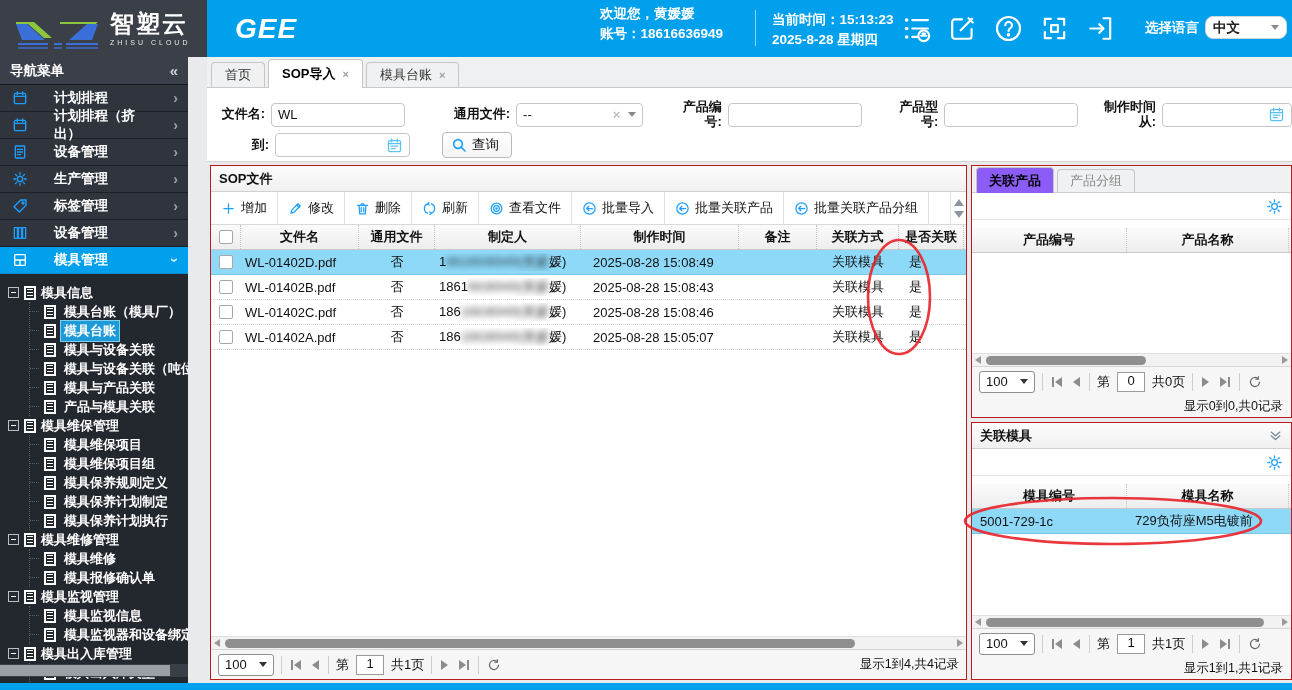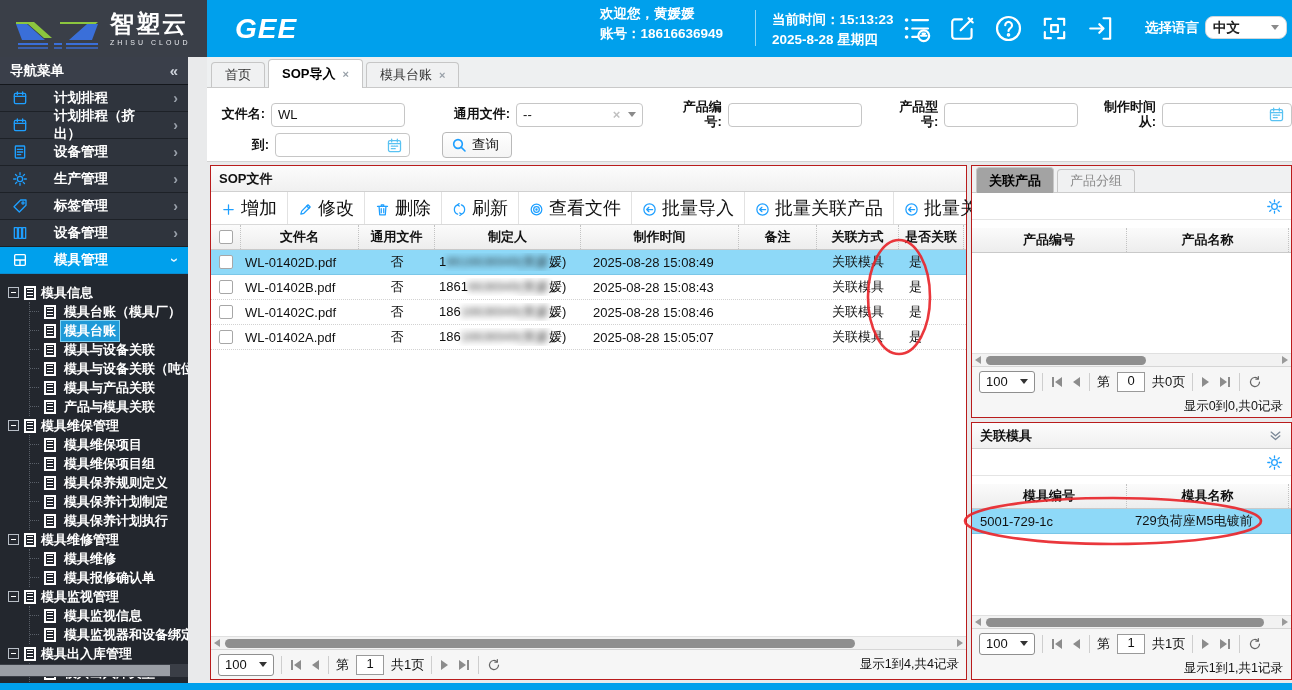--- a/index.html
+++ b/index.html
@@ -70,21 +70,21 @@
   .workspace { flex:1; display:flex; padding:3px 2px 3px 3px; gap:4px; min-height:0; }
   .panel { background:#fff; border:1px solid #b91c1c; display:flex; flex-direction:column; min-height:0; }
   .sop-panel { width:757px; flex:none; }
   .right-col { width:321px; flex:none; display:flex; flex-direction:column; gap:4px; min-height:0; }
   .panel-a { height:253px; flex:none; }
   .panel-b { flex:1; }
 
   .panel-title { height:26px; background:linear-gradient(#fcfcfc,#f0f0f0); border-bottom:1px solid #d0d0d0; font-weight:bold; display:flex; align-items:center; padding:0 8px; flex:none; }
   .panel-title .cdd { margin-left:auto; width:15px; height:15px; }
   .toolbar { height:33px; border-bottom:1px solid #d9d9d9; display:flex; align-items:stretch; flex:none; }
-  .tb-btn { display:flex; align-items:center; gap:5px; padding:0 10px; border-right:1px solid #e2e2e2; font-size:18px; cursor:pointer; white-space:nowrap; }
+  .tb-btn { display:flex; align-items:center; gap:5px; padding:0 10px; border-right:1px solid #e2e2e2; font-size:13px; cursor:pointer; white-space:nowrap; }
   .tb-btn .tb-ic { width:15px; height:15px; }
   .vstrip { margin-left:auto; width:16px; border-left:1px solid #e2e2e2; display:flex; flex-direction:column; align-items:center; justify-content:center; gap:5px; }
   .tri-up-s { width:0; height:0; border-left:5px solid transparent; border-right:5px solid transparent; border-bottom:7px solid #8c96a0; }
   .tri-down-s { width:0; height:0; border-left:5px solid transparent; border-right:5px solid transparent; border-top:7px solid #8c96a0; }
 
   .grid-header { height:25px; background:linear-gradient(#fbfbfb,#ededed); border-bottom:1px solid #c9c9c9; display:flex; font-weight:bold; flex:none; }
   .gh-cell { display:flex; align-items:center; justify-content:center; border-right:1px dotted #c3c3c3; overflow:hidden; white-space:nowrap; }
   .grid-row { height:25px; display:flex; border-bottom:1px dotted #d2d2d2; align-items:center; cursor:pointer; }
   .grid-row.selected { background:#8ed9f8; border-bottom:1px solid #7bc7e8; }
   .g-cell { overflow:hidden; white-space:nowrap; padding:0 4px; }
@@ -106,21 +106,21 @@
   .tri-l { width:0; height:0; border-top:5px solid transparent; border-bottom:5px solid transparent; border-right:7px solid #8c8c8c; }
   .tri-r { width:0; height:0; border-top:5px solid transparent; border-bottom:5px solid transparent; border-left:7px solid #8c8c8c; }
   .pg-bar { width:2px; height:10px; background:#8c8c8c; }
   .pg-input { width:28px; height:20px; border:1px solid #9a9a9a; text-align:center; font-size:13px; background:#fff; }
   .pg-refresh { width:16px; height:16px; cursor:pointer; }
   .pg-records { margin-left:auto; font-size:12.5px; }
   .records-line { height:21px; display:flex; align-items:center; justify-content:flex-end; padding-right:8px; font-size:12.5px; background:#f6f6f6; flex:none; }
 
   .rp-tabs { height:27px; background:#f0f1f2; border-bottom:1px solid #cccccc; display:flex; align-items:flex-end; padding-left:4px; flex:none; }
   .rp-tab { height:23px; border:1px solid #c6c6c6; border-bottom:none; border-radius:4px 4px 0 0; background:#f0f1f2; color:#888; padding:0 12px; display:flex; align-items:center; margin-right:3px; font-size:13px; cursor:pointer; }
-  .rp-tab.active { background:#a3a3a3; color:#000; font-weight:bold; height:26px; margin-bottom:-1px; }
+  .rp-tab.active { background:#8b5cf6; color:#000; font-weight:bold; height:26px; margin-bottom:-1px; }
   .gear-row { height:27px; border-bottom:1px solid #e4e4e4; display:flex; align-items:center; justify-content:flex-end; padding-right:8px; flex:none; }
   .gear-row .gr-ic { width:17px; height:17px; cursor:pointer; }
   .gap8 { height:8px; background:#fff; flex:none; }
 
   .ann-svg { position:absolute; left:0; top:0; width:1292px; height:690px; pointer-events:none; }
 </style>
 </head>
 <body>
 
 <div class="app">

